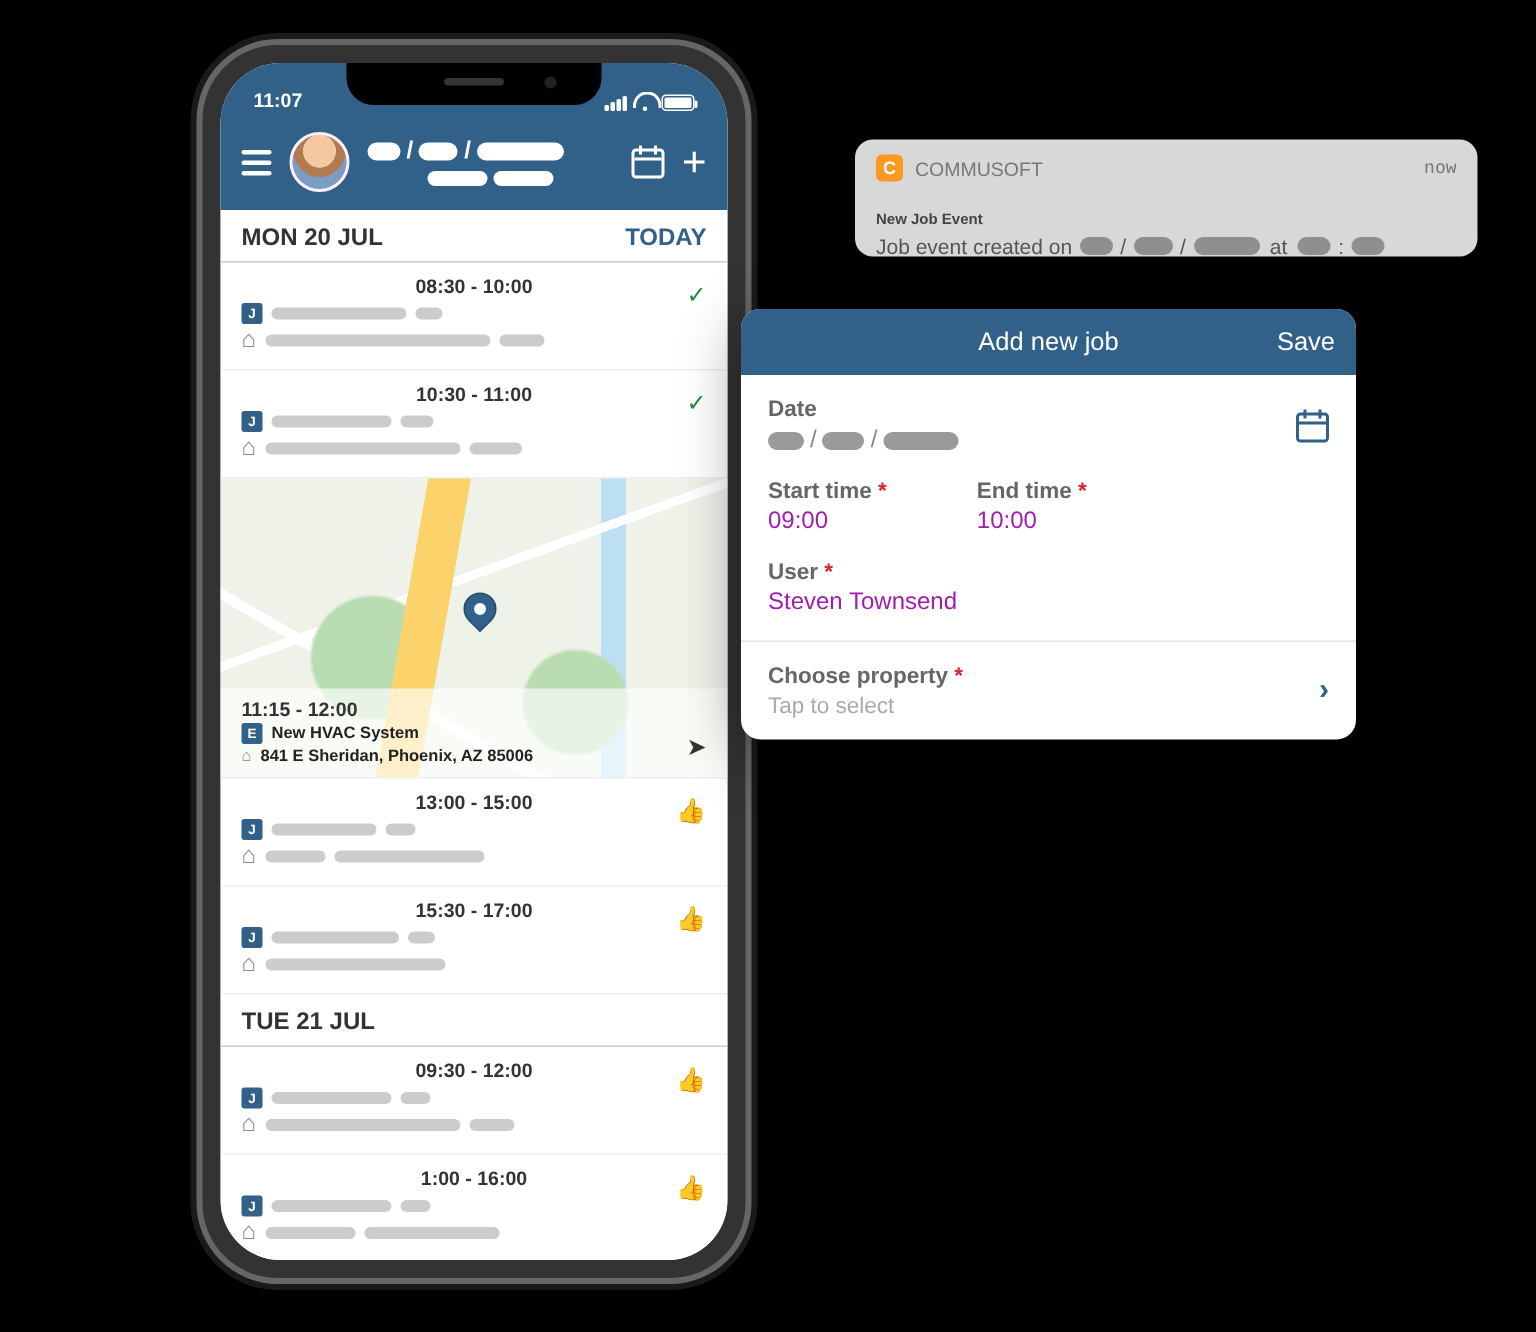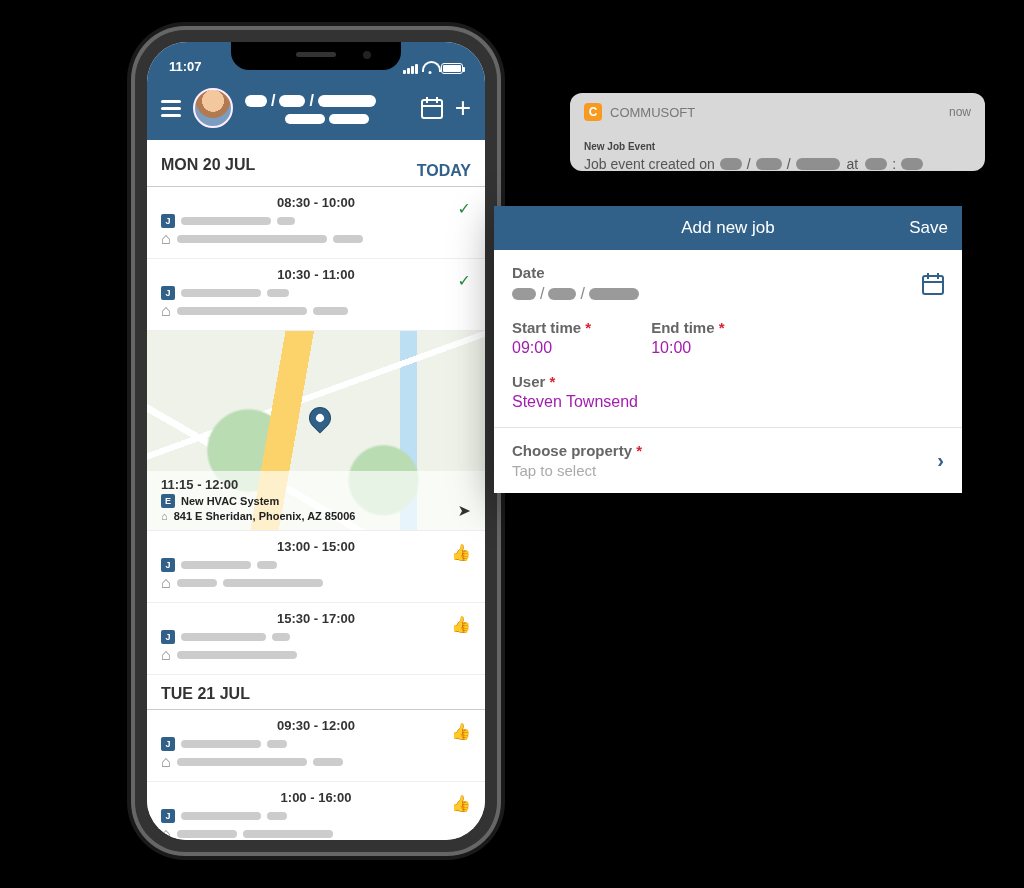--- a/index.html
+++ b/index.html
@@ -54,21 +54,21 @@
   .cal-icon::after{content:""; position:absolute; top:8px; left:2px; right:2px; height:2px; background:currentColor;}
   .cal-icon .peg{position:absolute; top:0; width:2px; height:6px; background:currentColor;}
   .cal-icon .peg.l{left:5px}.cal-icon .peg.r{right:5px}
   .plus-ic { font-size:28px; font-weight:300; cursor:pointer;}
   
   .schedule { height: calc(100% - 98px); overflow:hidden; background:#fff;}
   .day-head {
     display:flex; justify-content:space-between; align-items:center; padding:10px 14px 6px;
     border-bottom:1px solid #ccc; font-weight:700; color:#333;
   }
-  .today-link { color:#316189; font-weight:600;margin-top:12px;}
+  .today-link { color:#316189; font-weight:600;}
   .event {
     padding:8px 14px 10px; border-bottom:1px solid #eee; position:relative;text-align:center;
   }
   .event .time { font-size:13px; font-weight:700; color:#333; margin-bottom:4px;}
   .line { display:flex; align-items:center; gap:6px; margin-top:2px;}
   .badge-j { width:14px; height:14px; background:#316189; color:#fff; font-size:9px; font-weight:700;
              display:flex; align-items:center; justify-content:center; border-radius:2px;}
   .badge-e { width:14px; height:14px; background:#316189; color:#fff; font-size:9px; font-weight:700;
              display:flex; align-items:center; justify-content:center; border-radius:2px;}
   .house-ic { color:#888;}
@@ -102,28 +102,28 @@
   .map-event-overlay .detail-line{display:flex; align-items:center; gap:6px; font-size:11px; color:#222; margin-top:2px;}
   .nav-arrow{ position:absolute; right:14px; bottom:10px; font-size:16px; color:#333;}
   
   .notif-card {
     position:absolute; left:570px; top:93px; width:415px; height:78px; background:#d8d8d8;
     border-radius:12px; padding:10px 14px; box-shadow:0 4px 20px rgba(0,0,0,.35);
   }
   .notif-head { display:flex; align-items:center; gap:8px; color:#777; font-size:13px;}
   .notif-app-ic { width:18px; height:18px; background:#f79a1f; border-radius:4px; color:#fff;
                   display:flex; align-items:center; justify-content:center; font-size:12px; font-weight:700;}
-  .notif-now { margin-left:auto; font-size:12px;}
+  .notif-now { margin-left:auto; font-size:12px;font-family:Liberation Mono, monospace;}
   .notif-title { font-weight:700; color:#444; margin-top:20px; font-size:10px;}
   .notif-body { display:flex; align-items:center; gap:5px; color:#555; font-size:14px; margin-top:2px;}
   .npill { background:#8f8f8f; border-radius:8px; height:12px;}
   .npill.s{width:22px}.npill.m{width:26px}.npill.l{width:44px}
   
   .job-panel {
-    position:absolute; left:494px; top:206px; width:468px; background:#fff; border-radius:0;
+    position:absolute; left:494px; top:206px; width:410px; background:#fff; border-radius:13px;
     box-shadow:0 10px 40px rgba(0,0,0,.4); overflow:hidden;
   }
   .job-head { background:#316189; color:#fff; height:44px; display:flex; align-items:center;
               justify-content:center; position:relative; font-size:17px;}
   .job-save { position:absolute; right:14px; cursor:pointer;}
   .job-body { padding:14px 18px 0;}
   .field-block { margin-bottom:16px;}
   .field-label { font-weight:700; color:#666; font-size:15px;}
   .req { color:#d23;}
   .field-val { color:#a21caf; font-size:16px; margin-top:3px;}

